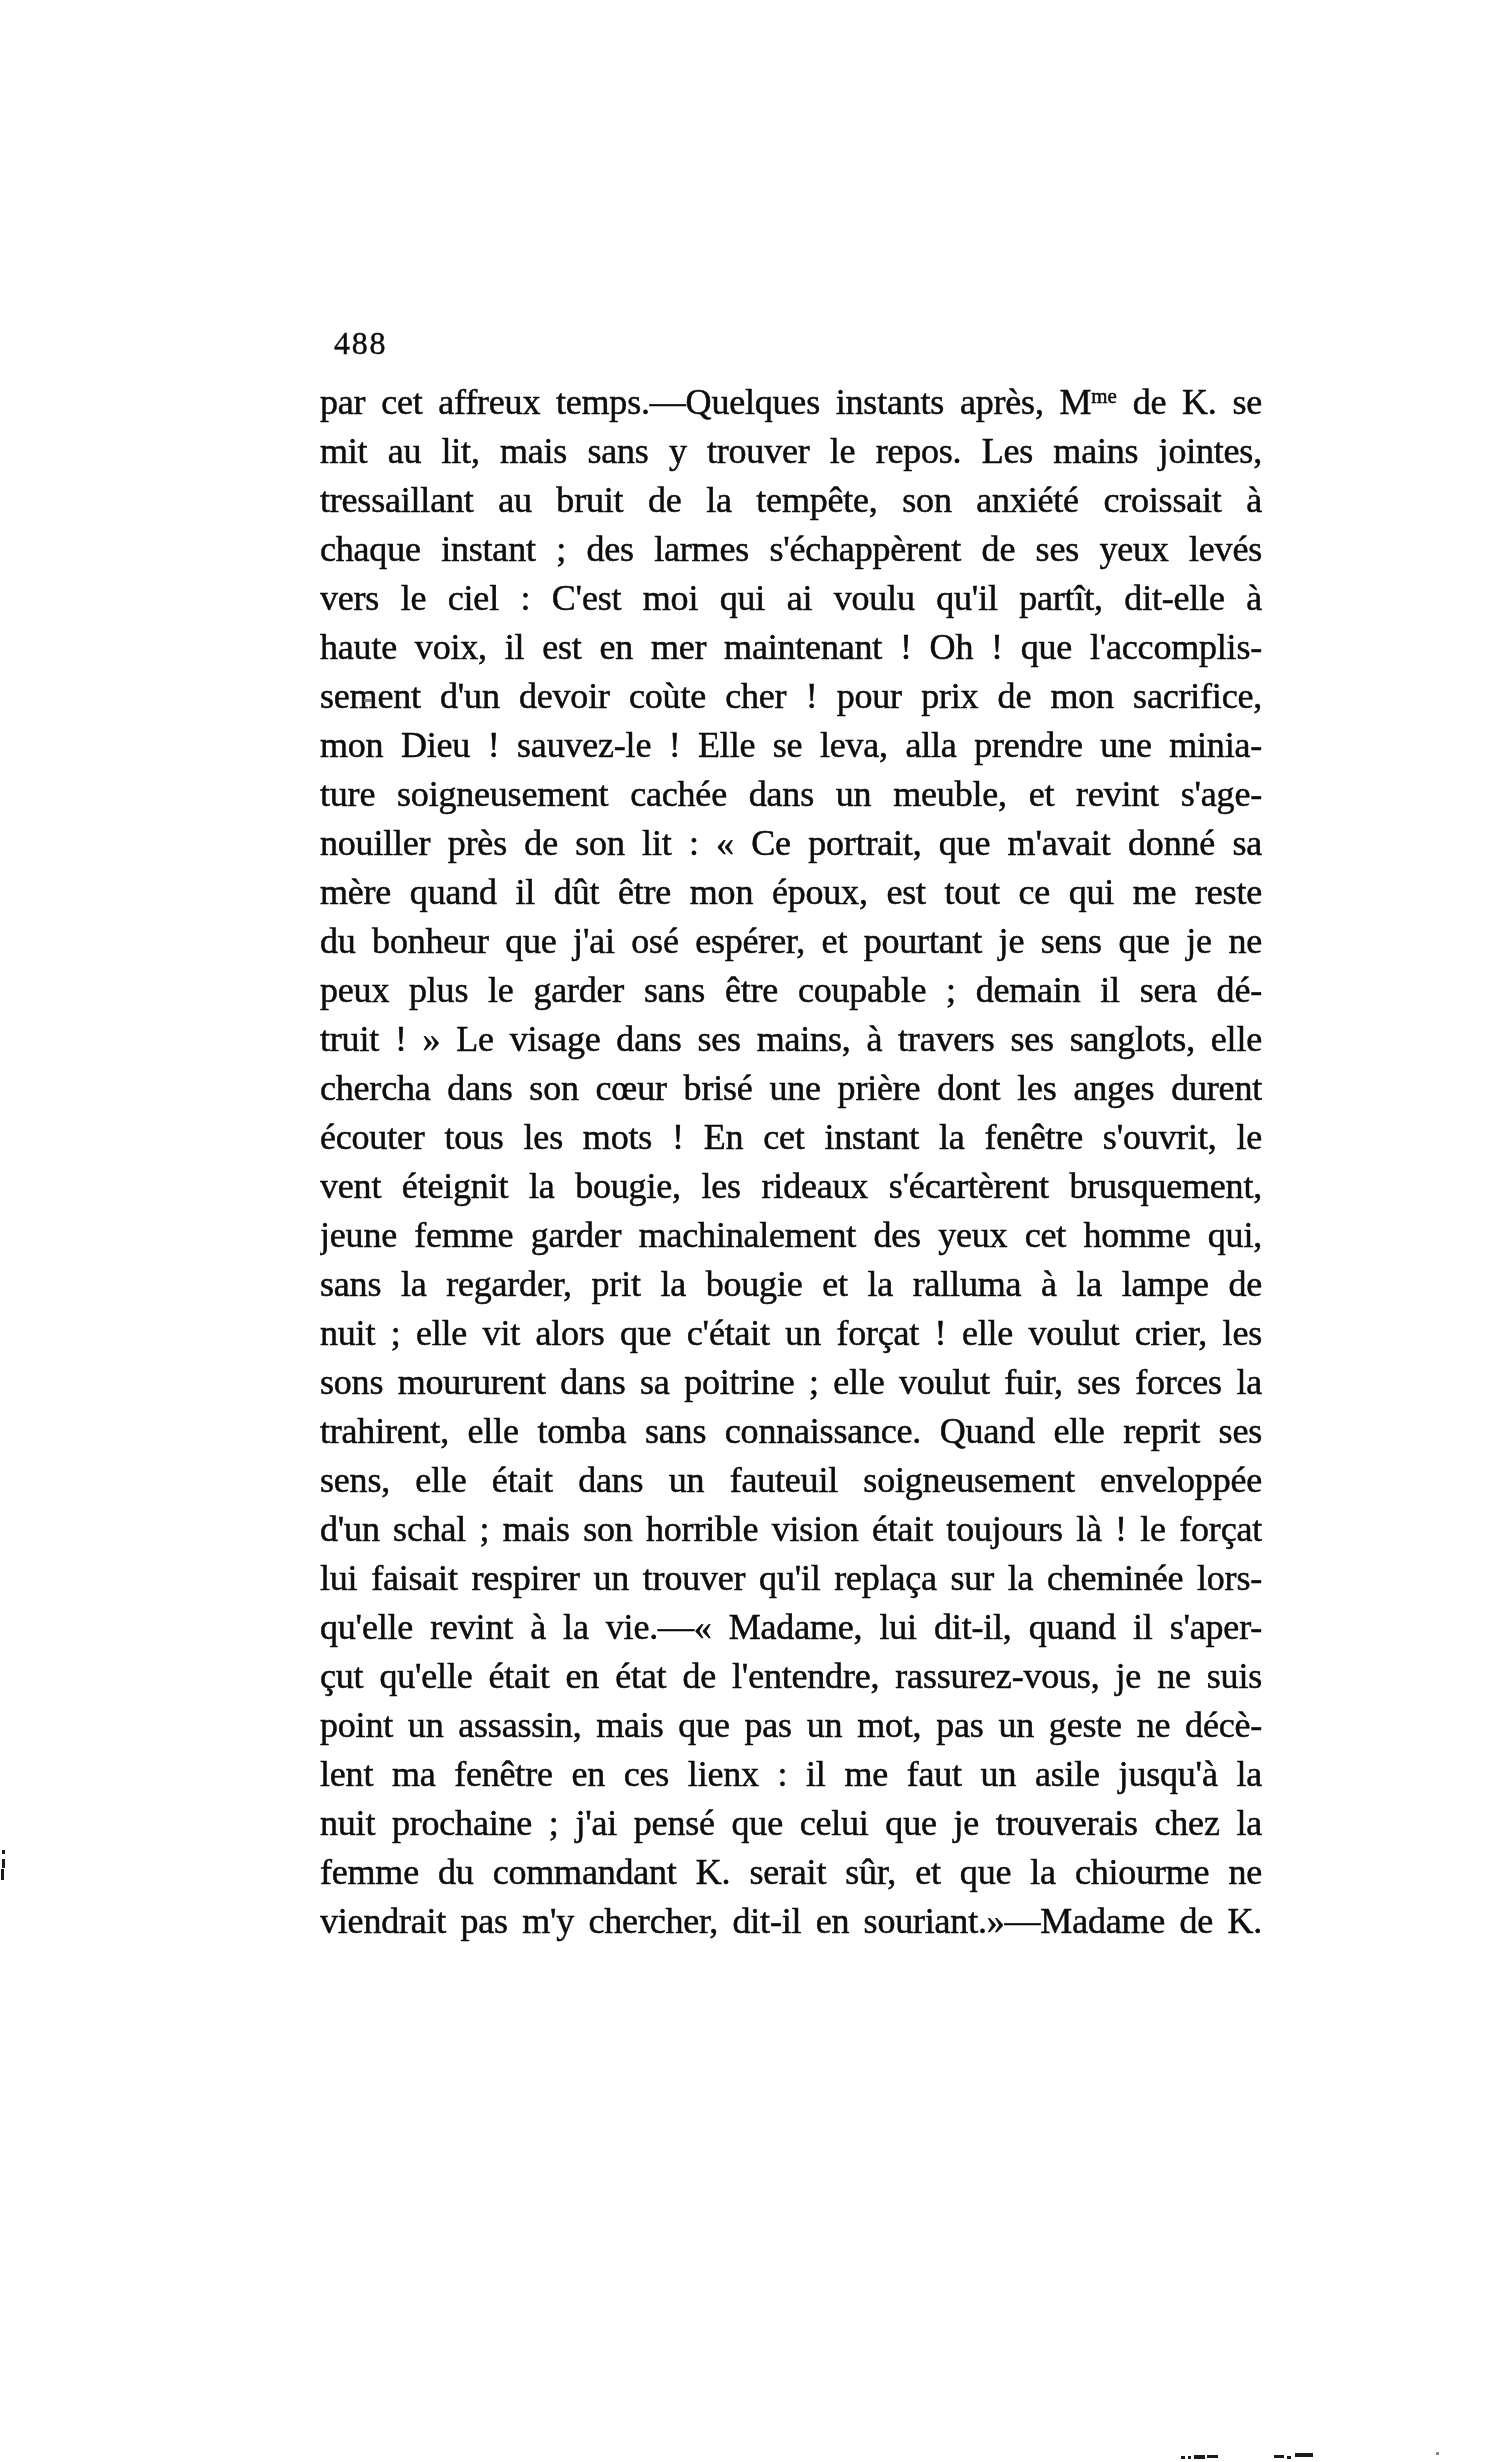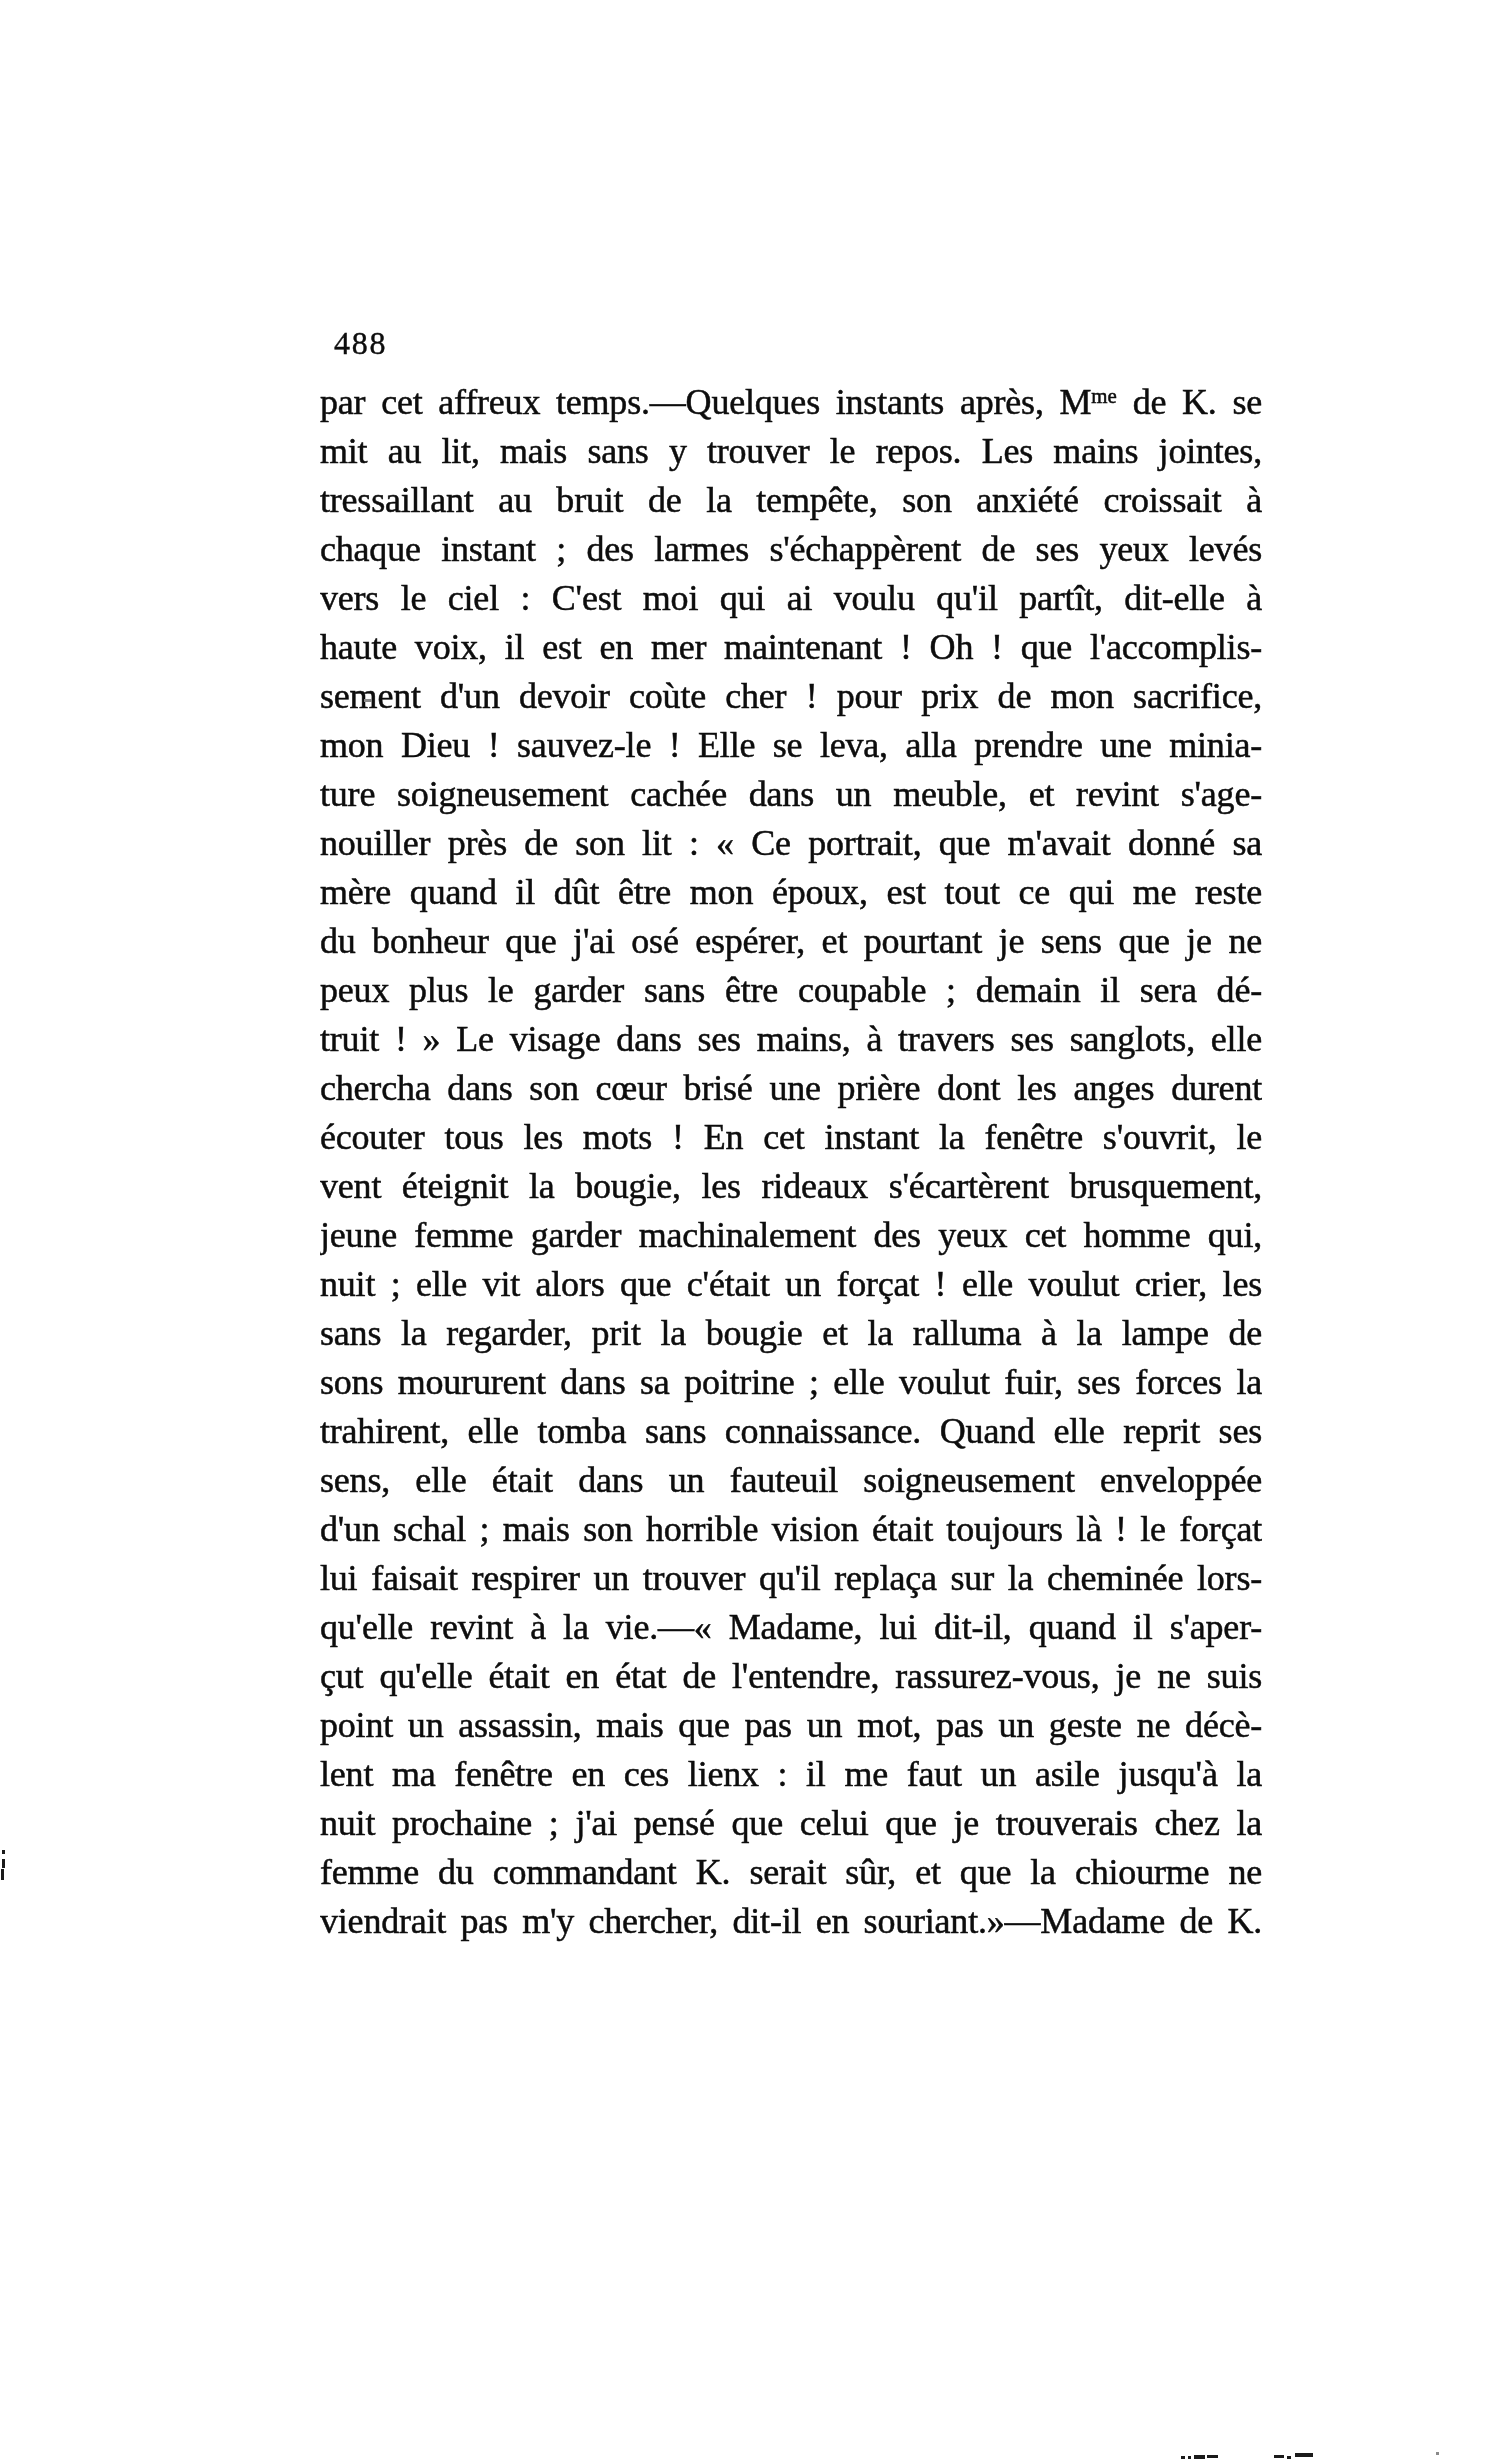--- a/index.html
+++ b/index.html
@@ -71,22 +71,22 @@
     <div class="line"><span>ture soigneusement cachée dans un meuble, et revint s'age-</span></div>
     <div class="line"><span>nouiller près de son lit : « Ce portrait, que m'avait donné sa</span></div>
     <div class="line"><span>mère quand il dût être mon époux, est tout ce qui me reste</span></div>
     <div class="line"><span>du bonheur que j'ai osé espérer, et pourtant je sens que je ne</span></div>
     <div class="line"><span>peux plus le garder sans être coupable ; demain il sera dé-</span></div>
     <div class="line"><span>truit ! » Le visage dans ses mains, à travers ses sanglots, elle</span></div>
     <div class="line"><span>chercha dans son cœur brisé une prière dont les anges durent</span></div>
     <div class="line"><span>écouter tous les mots ! En cet instant la fenêtre s'ouvrit, le</span></div>
     <div class="line"><span>vent éteignit la bougie, les rideaux s'écartèrent brusquement,</span></div>
     <div class="line"><span>jeune femme garder machinalement des yeux cet homme qui,</span></div>
+    <div class="line"><span>sans la regarder, prit la bougie et la ralluma à la lampe de</span></div>
     <div class="line"><span>nuit ; elle vit alors que c'était un forçat ! elle voulut crier, les</span></div>
-    <div class="line"><span>sans la regarder, prit la bougie et la ralluma à la lampe de</span></div>
     <div class="line"><span>sons moururent dans sa poitrine ; elle voulut fuir, ses forces la</span></div>
     <div class="line"><span>trahirent, elle tomba sans connaissance. Quand elle reprit ses</span></div>
     <div class="line"><span>sens, elle était dans un fauteuil soigneusement enveloppée</span></div>
     <div class="line"><span>d'un schal ; mais son horrible vision était toujours là ! le forçat</span></div>
     <div class="line"><span>lui faisait respirer un trouver qu'il replaça sur la cheminée lors-</span></div>
     <div class="line"><span>qu'elle revint à la vie.—« Madame, lui dit-il, quand il s'aper-</span></div>
     <div class="line"><span>çut qu'elle était en état de l'entendre, rassurez-vous, je ne suis</span></div>
     <div class="line"><span>point un assassin, mais que pas un mot, pas un geste ne décè-</span></div>
     <div class="line"><span>lent ma fenêtre en ces lienx : il me faut un asile jusqu'à la</span></div>
     <div class="line"><span>nuit prochaine ; j'ai pensé que celui que je trouverais chez la</span></div>

